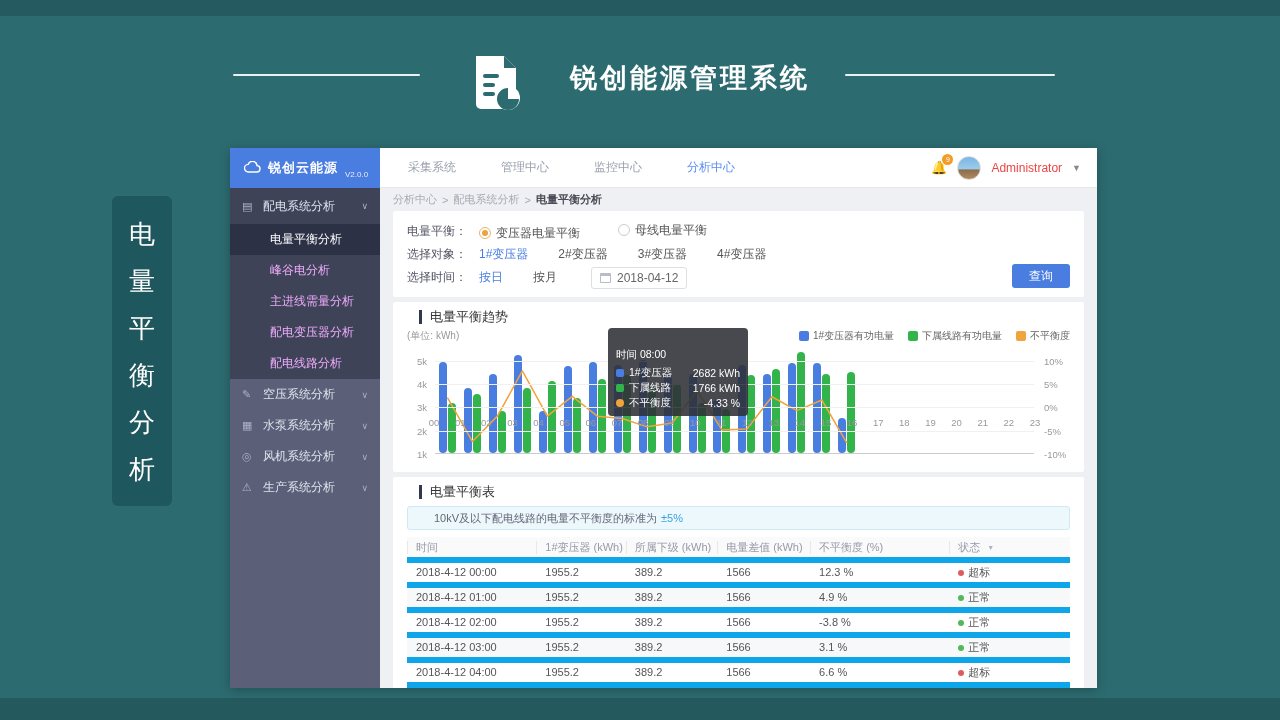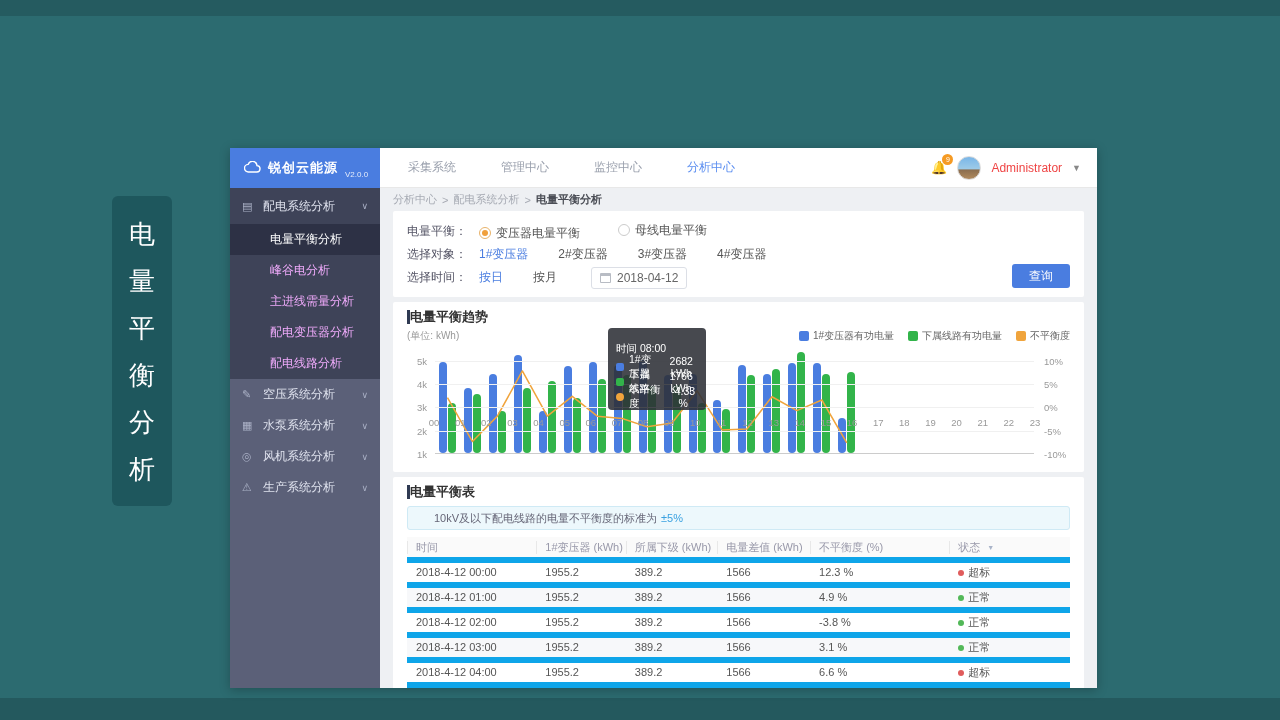--- a/index.html
+++ b/index.html
@@ -81,43 +81,43 @@
   .opt { margin-right:30px; color:#555; cursor:pointer; }
   .opt.sel { color:#4a7de0; }
   .date-box { display:inline-flex; align-items:center; gap:6px; border:1px solid #dcdfe6;
     border-radius:3px; height:22px; padding:0 8px; margin-left:4px; background:#fff; color:#666; }
   .cal-icon { width:11px; height:10px; border:1px solid #b8bcc4; border-top:3px solid #b8bcc4; border-radius:1px; }
   .query-btn { position:absolute; right:14px; bottom:9px; width:58px; height:24px; background:#4a7de0;
     color:#fff; font-size:12px; border:none; border-radius:3px; cursor:pointer; }
 
   
   .chart-card { margin-top:5px; padding:8px 14px 4px; height:170px; position:relative; }
-  .sec-title { font-size:13px; color:#333; font-weight:bold; border-left:3px solid #2f3a52;
-    line-height:14px; }
+  .sec-title { font-size:13px; color:#333; font-weight:normal; border-left:3px solid #2f3a52;
+    padding-left:8px; line-height:14px;margin-left:12px; }
   .chart-meta { display:flex; align-items:center; margin-top:4px; height:15px;gap:43px; }
   .unit { font-size:10px; color:#999; }
   .legend { margin-left:auto; display:flex; gap:14px; }
   .lg-item { display:flex; align-items:center; gap:4px; font-size:10px; color:#666; }
   .lg-sw { width:10px; height:10px; border-radius:2px; }
   .plot-wrap { position:relative; margin-top:4px; height:107px; }
   .y-left { position:absolute; left:0; top:0; width:22px; height:100%; }
   .y-left div, .y-right div { position:absolute; font-size:9.5px; color:#999; transform:translateY(-50%); }
   .y-left div { right:2px; }
   .y-right { position:absolute; right:0; top:0; width:30px; height:100%; }
   .y-right div { left:4px; }
   .plot { position:absolute; left:28px; right:36px; top:0; bottom:0; border-bottom:1px solid #ccc; }
   .gridline { position:absolute; left:0; width:100%; height:1px; background:#f0f0f0; }
   .bars { position:absolute; left:0; top:0; width:100%; height:100%; display:flex; }
   .slot { flex:1; display:flex; align-items:flex-end; justify-content:center; gap:1px; }
   .bar { width:8px; border-radius:4px; }
   .lineSvg { position:absolute; left:0; top:0; width:100%; height:100%; overflow:visible; }
   .x-labels { position:absolute; left:28px; right:36px; top:115px; display:flex; }
   .x-labels div { flex:1; text-align:center; font-size:9.5px; color:#999; }
-  .tooltip { position:absolute; left:215px; top:26px; width:98px; background:rgba(45,48,55,.88);
-    border-radius:4px; padding:14px 8px 6px; color:#fff; z-index:5; }
+  .tooltip { position:absolute; left:215px; top:26px; width:140px; background:rgba(45,48,55,.88);
+    border-radius:4px; padding:20px 8px 6px; color:#fff; z-index:5; }
   .tt-title { font-size:10.5px; margin-bottom:3px; }
   .tt-row { display:flex; align-items:center; gap:5px; font-size:10.5px; height:15px; }
   .tt-mark { width:8px; height:8px; border-radius:2px; flex:0 0 8px; }
   .tt-mark.round { border-radius:50%; }
   .tt-val { margin-left:auto;text-align:center; }
 
   
   .table-card { margin-top:5px; padding:8px 14px; height:250px; }
   .notice { margin-top:7px; height:24px; background:#edf8fc; border:1px solid #cfeaf5; border-radius:3px;
     display:flex; align-items:center; padding-left:26px; font-size:11px; color:#667; gap:4px; }
@@ -134,20 +134,34 @@
   .sort { font-size:7px; color:#a9b4c9; margin-left:3px; }
   .dot { width:6px; height:6px; border-radius:50%; display:inline-block; }
 </style>
 </head>
 <body>
 
 <div class="stage">
   <div class="band-top"></div>
   <div class="band-bottom"></div>
 
+  <div class="slide-header">
+    <div class="hline left"></div>
+    <svg class="doc-icon" viewBox="0 0 50 58">
+      <path d="M4 2 h28 l12 12 v36 a5 5 0 0 1 -5 5 H9 a5 5 0 0 1 -5 -5 Z" fill="#ffffff"></path>
+      <path d="M32 2 l12 12 h-12 Z" fill="#2c6b70"></path>
+      <rect x="11" y="20" width="16" height="4" rx="2" fill="#2c6b70"></rect>
+      <rect x="11" y="29" width="12" height="4" rx="2" fill="#2c6b70"></rect>
+      <rect x="11" y="38" width="12" height="4" rx="2" fill="#2c6b70"></rect>
+      <circle cx="36" cy="44" r="12" fill="#ffffff"></circle>
+      <path d="M36 34 a11 11 0 1 0 11 11 l-11 0 Z" fill="#2c6b70"></path>
+    </svg>
+    <div class="slide-title">锐创能源管理系统</div>
+    <div class="hline right"></div>
+  </div>
 
   <div class="v-label">
       <span>电</span>
       <span>量</span>
       <span>平</span>
       <span>衡</span>
       <span>分</span>
       <span>析</span>
     </div>
 

